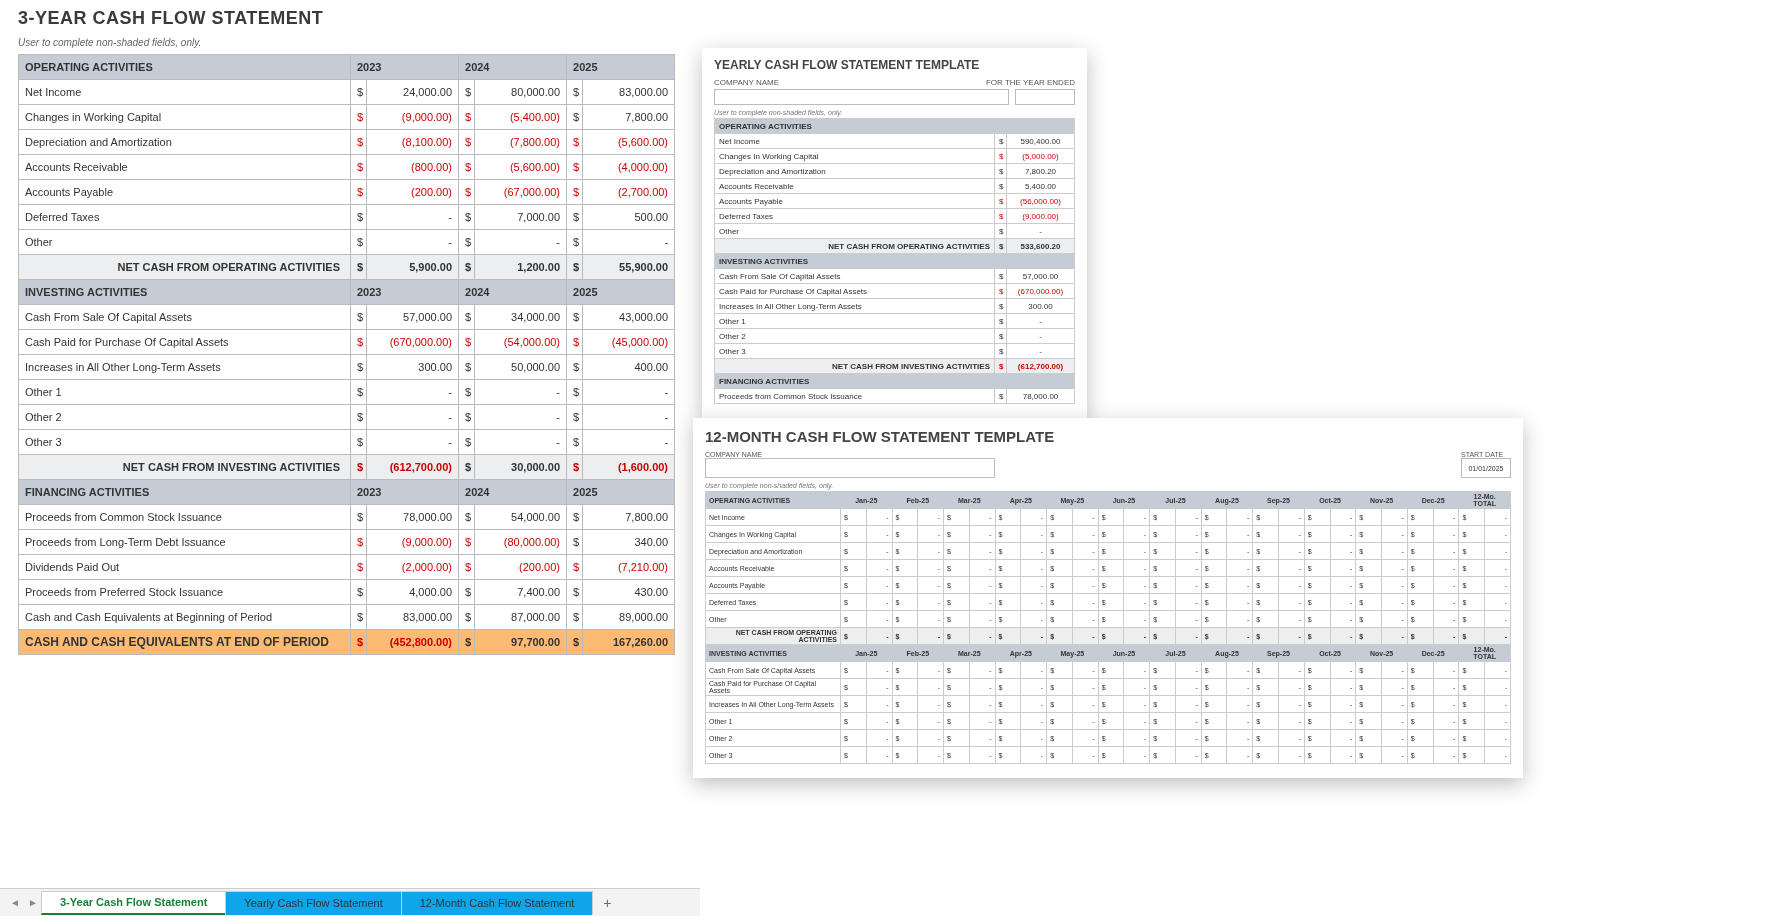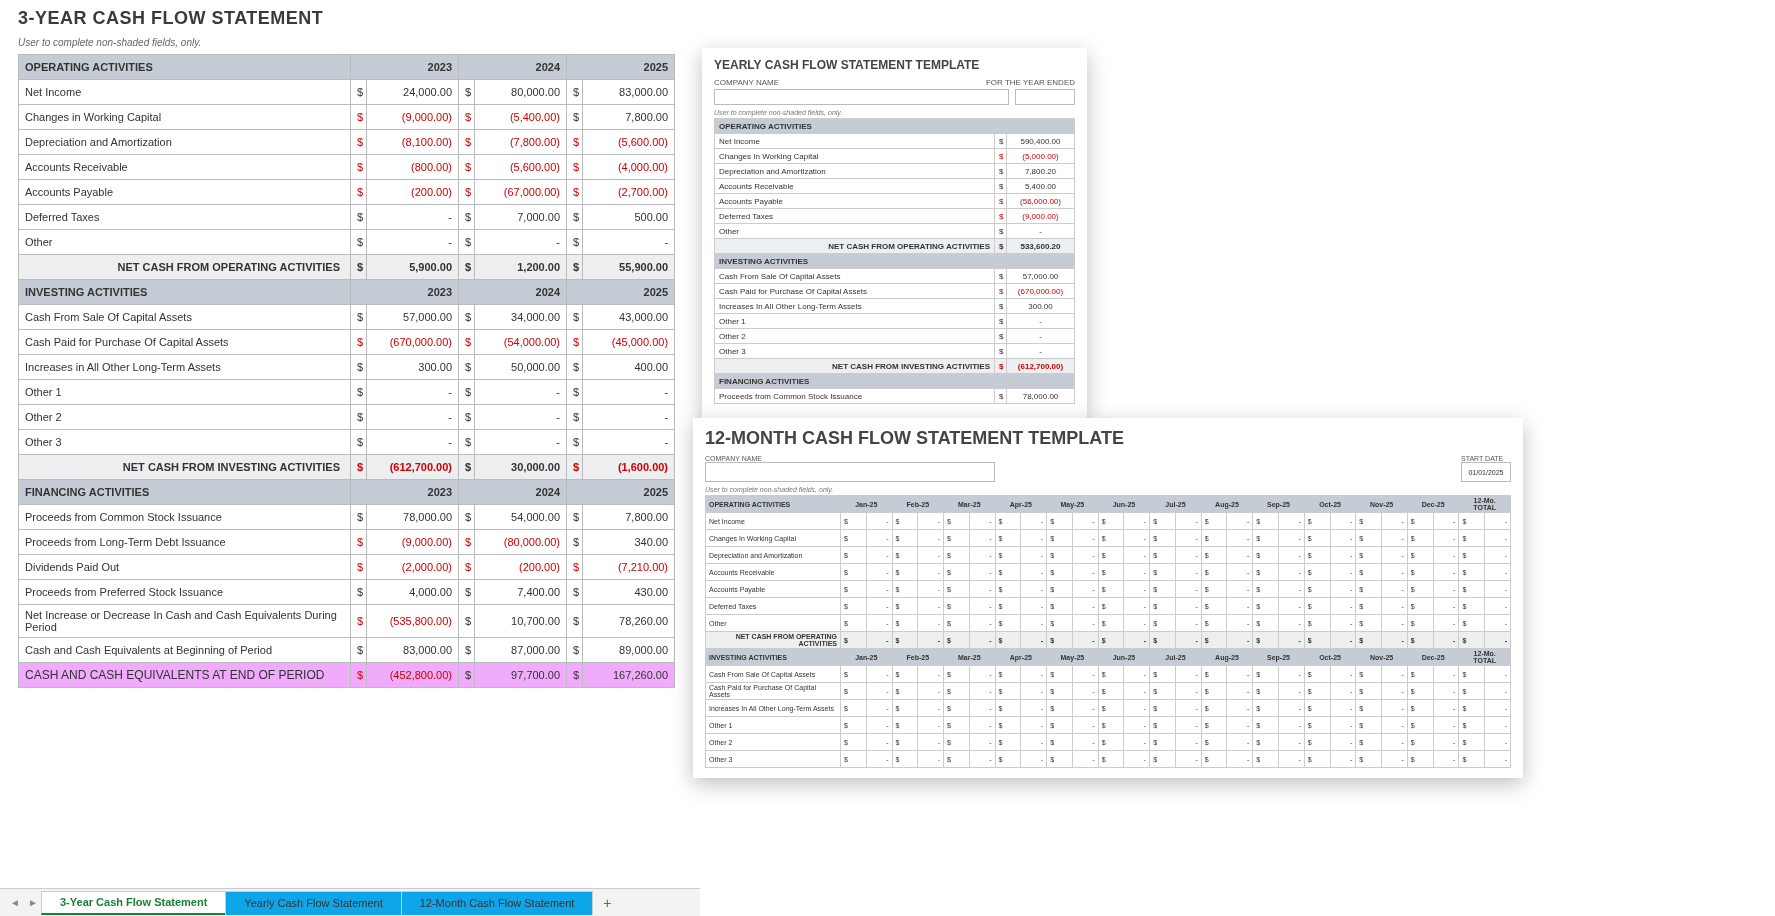--- a/index.html
+++ b/index.html
@@ -5,49 +5,49 @@
 * { box-sizing: border-box; margin: 0; padding: 0; }
 body { font-family: "Segoe UI", Arial, sans-serif; font-size: 12px; background: #fff; color: #333; position: relative; width: 1775px; height: 916px; overflow: hidden; }
 
 
 .main-sheet { position: absolute; left: 18px; top: 8px; width: 656px; }
 .main-title { font-size: 18px; font-weight: bold; color: #3a3a3a; letter-spacing: 0.5px; margin-bottom: 8px; }
 .subnote { font-style: italic; font-size: 10px; color: #666; margin-bottom: 6px; }
 table.cfs { border-collapse: collapse; width: 100%; table-layout: fixed; }
 table.cfs td, table.cfs th { border: 1px solid #bbb; padding: 4px 6px; height: 25px; vertical-align: middle; }
 .sec-head td { background: #c5ccd6; font-weight: bold; font-size: 11px; }
-.sec-head .yr { text-align: right; }
+.sec-head .yr { text-align: left; }
 .row-label { font-size: 11px; }
 .currcell { width: 12px; text-align: left; font-size: 11px; }
 .valcell { text-align: right; font-size: 11px; padding-right: 4px; }
 .neg { color: #c00; }
 .total-row td { background: #eceef0; font-weight: bold; font-size: 11px; }
 .total-row .tlabel { text-align: right; padding-right: 10px; }
-.end-row td { background: #f0abfc; font-weight: normal; }
+.end-row td { background: #fdba74; font-weight: bold; }
 
 
 .preview { position: absolute; background: #fff; box-shadow: 0 6px 20px rgba(0,0,0,.25); }
 .yearly { left: 702px; top: 48px; width: 385px; height: 370px; padding: 10px 12px; overflow: hidden; }
 .yearly .ptitle { font-size: 12px; font-weight: bold; color: #444; margin-bottom: 6px; }
 .yearly .lbl-row { display:flex; justify-content:space-between; font-size:8px; color:#555; }
 .yearly .boxrow { display:flex; gap:6px; margin:2px 0 4px; }
 .yearly .inbox { border:1px solid #bbb; height:16px; flex:1; }
 .yearly .inbox.small { flex:0 0 60px; }
 .yearly .psubnote { font-size:7px; font-style:italic; color:#777; margin-bottom:2px; }
 table.ycfs { border-collapse: collapse; width:100%; table-layout:fixed; font-size:8px; }
 table.ycfs td { border:1px solid #ccc; padding:2px 4px; height:15px; }
 table.ycfs .ysec td { background:#c5ccd6; font-weight:bold; }
 table.ycfs .ycur { width:10px; }
 table.ycfs .yval { text-align:center; width:60px; }
 table.ycfs .ytot td { background:#eceef0; font-weight:bold; }
 table.ycfs .ytot .ylab { text-align:right; }
 
 
 .monthly { left: 693px; top: 418px; width: 830px; height: 360px; padding: 10px 12px; overflow:hidden; }
-.monthly .mtitle { font-size: 18px; font-weight:bold; color:#444; margin-bottom:6px; }
+.monthly .mtitle { font-size: 15px; font-weight:bold; color:#444; margin-bottom:6px; }
 .monthly .mhdr { display:flex; gap:20px; align-items:flex-start; margin-bottom:4px; }
 .monthly .mhdr .mlbl { font-size:7px; color:#555; }
 .monthly .mhdr .mbox { border:1px solid #bbb; height:20px; width:290px; }
 .monthly .mhdr .mbox.sm { width:50px; font-size:7px; text-align:center; line-height:20px; }
 .monthly .msubnote { font-size:7px; font-style:italic; color:#777; margin-bottom:2px; }
 table.mcfs { border-collapse:collapse; width:100%; table-layout:fixed; font-size:7px; }
 table.mcfs td, table.mcfs th { border:1px solid #ccc; padding:1px 3px; height:17px; }
 table.mcfs .msec td { background:#c5ccd6; font-weight:bold; }
 table.mcfs .msec .mh { text-align:center; }
 table.mcfs .mcur { width:6px; }
@@ -260,29 +260,20 @@
           <td class="valcell neg">(7,210.00)</td>
         </tr>
         <tr>
           <td class="row-label">Proceeds from Preferred Stock Issuance</td>
           <td class="currcell">$</td>
           <td class="valcell">4,000.00</td>
           <td class="currcell">$</td>
           <td class="valcell">7,400.00</td>
           <td class="currcell">$</td>
           <td class="valcell">430.00</td>
-        </tr>
-        <tr>
-          <td class="row-label">Net Increase or Decrease In Cash and Cash Equivalents During Period</td>
-          <td class="currcell neg">$</td>
-          <td class="valcell neg">(535,800.00)</td>
-          <td class="currcell">$</td>
-          <td class="valcell">10,700.00</td>
-          <td class="currcell">$</td>
-          <td class="valcell">78,260.00</td>
         </tr>
         <tr>
           <td class="row-label">Cash and Cash Equivalents at Beginning of Period</td>
           <td class="currcell">$</td>
           <td class="valcell">83,000.00</td>
           <td class="currcell">$</td>
           <td class="valcell">87,000.00</td>
           <td class="currcell">$</td>
           <td class="valcell">89,000.00</td>
         </tr>

